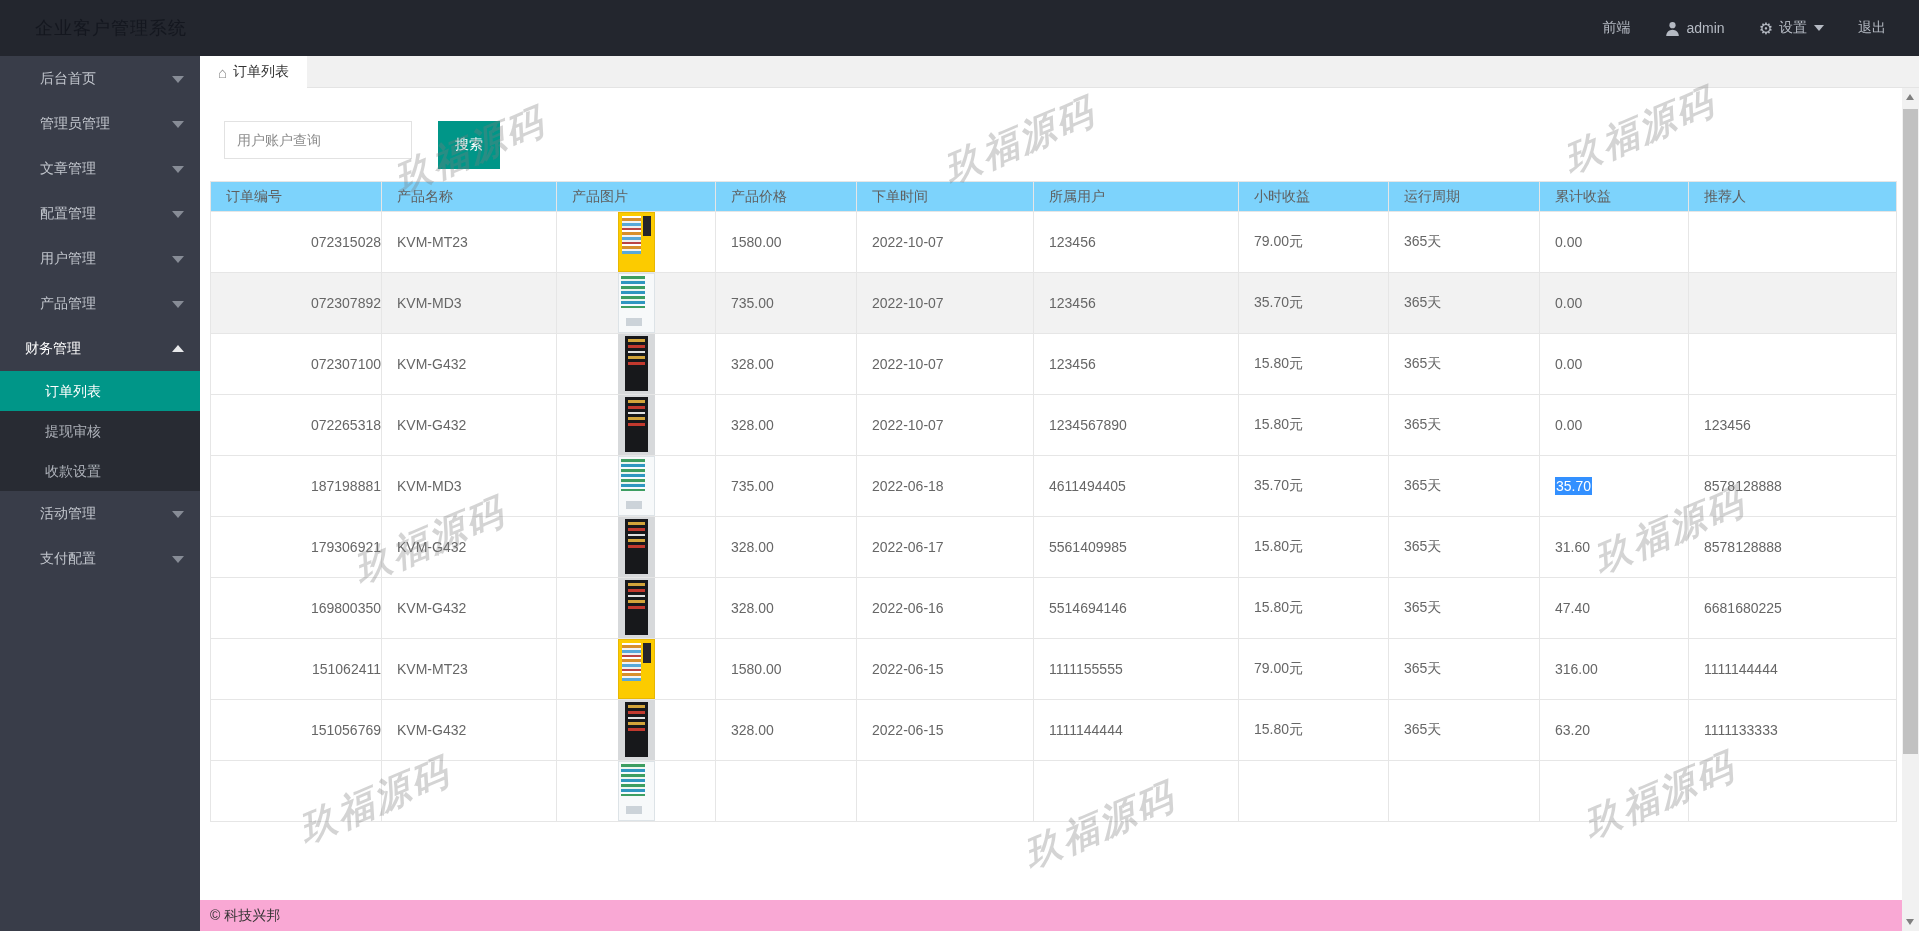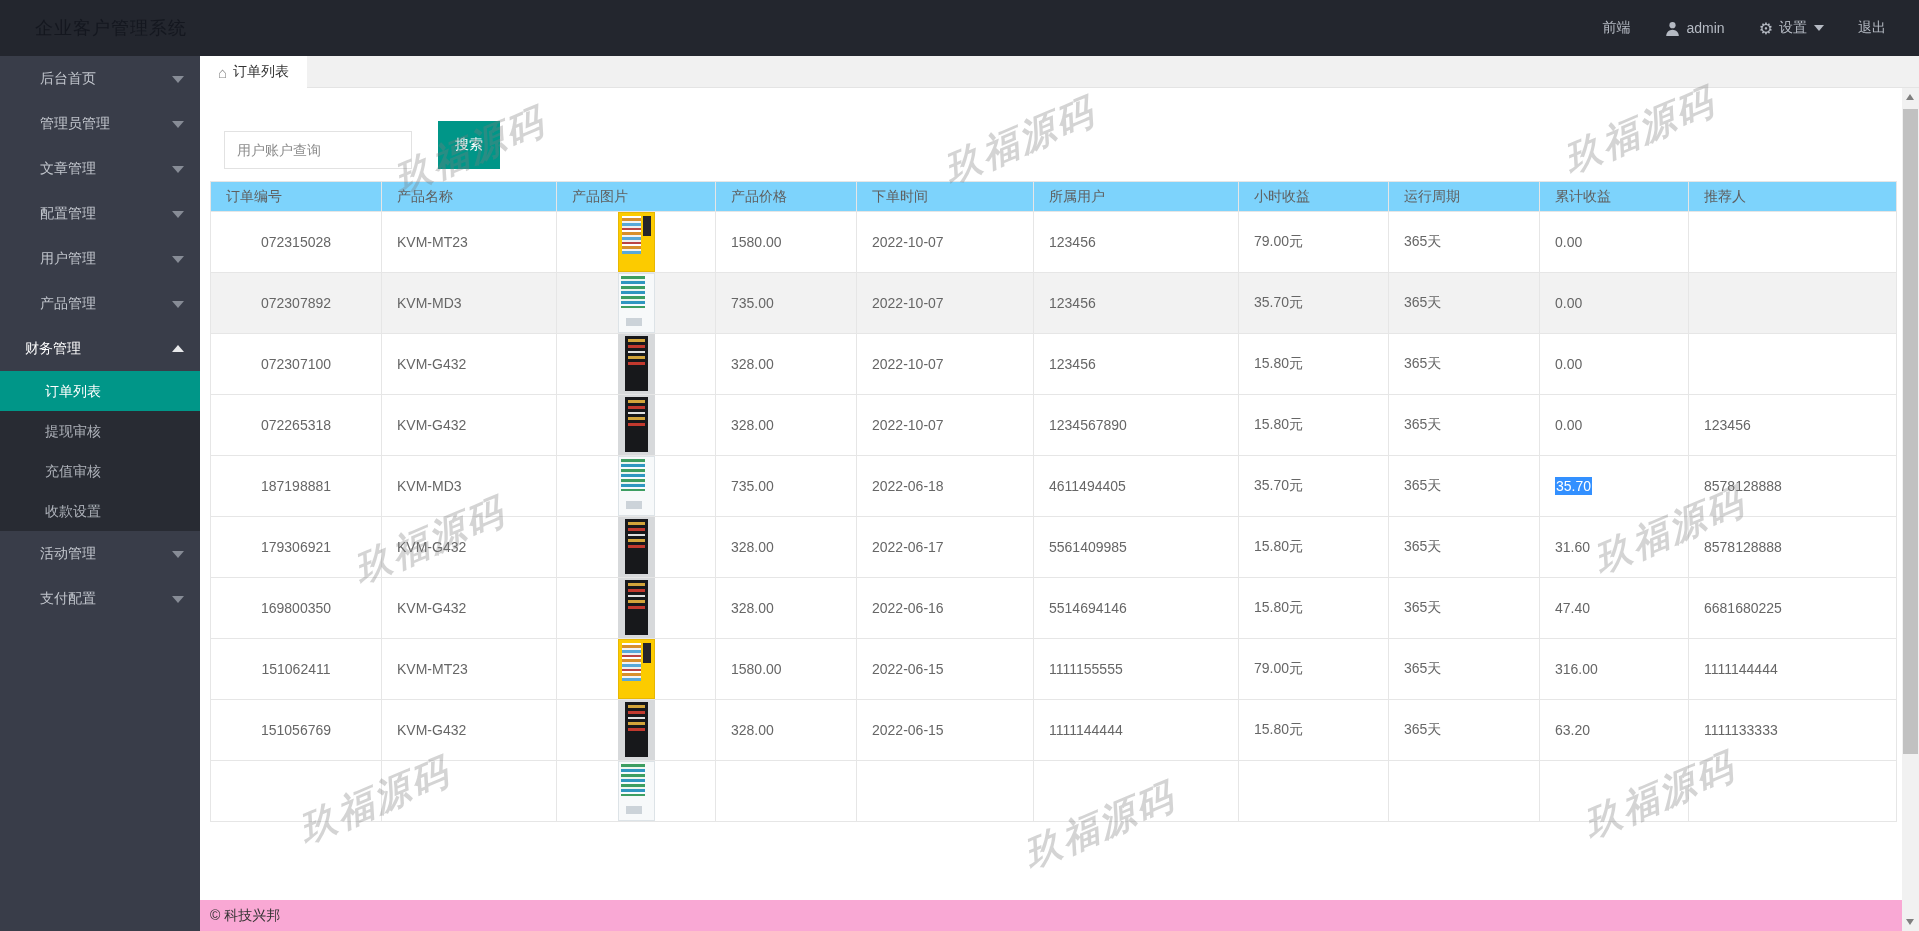--- a/index.html
+++ b/index.html
@@ -24,31 +24,31 @@
   .sub-item{height:40px;line-height:40px;padding-left:45px;font-size:14px;color:#aeb2ba;cursor:pointer;}
   .sub-item.active{background:#009688;color:#fff;}
 
   
   .content{position:absolute;left:200px;top:56px;width:1719px;height:875px;background:#fff;overflow:hidden;}
   .tabbar{position:absolute;left:0;top:0;width:100%;height:32px;background:#f1f1f1;border-bottom:1px solid #e4e4e4;box-sizing:border-box;}
   .tab{display:inline-flex;align-items:center;height:32px;padding:0 18px;background:#fff;color:#333;font-size:14px;cursor:pointer;}
   .home-ico{color:#888;font-size:15px;margin-right:6px;}
 
   .main{position:absolute;left:0;top:32px;width:1719px;height:812px;overflow:hidden;background:#fff;}
-  .search-row{position:absolute;left:10px;top:33px;display:flex;align-items:flex-end;padding-left:14px;}
+  .search-row{position:absolute;left:10px;top:33px;display:flex;align-items:flex-start;padding-left:14px;}
   .search-input{width:162px;height:36px;border:1px solid #e2e2e2;padding:0 12px;font-size:14px;color:#666;outline:none;font-family:inherit;}
   .search-input::placeholder{color:#8c8c8c;}
   .search-btn{margin-left:26px;height:48px;padding:0 17px;background:#009688;border:none;color:#fff;font-size:14px;border-radius:0;cursor:pointer;font-family:inherit;}
 
   .table-wrap{position:absolute;left:10px;top:93px;width:1687px;}
   table.grid{border-collapse:collapse;table-layout:fixed;width:1686px;font-size:14px;color:#666;}
   table.grid th,table.grid td{border:1px solid #e6e6e6;overflow:hidden;white-space:nowrap;}
   table.grid th{height:29px;background:#7dd3fc;font-weight:normal;text-align:left;padding:0 0 0 15px;color:#5f5f5f;}
   table.grid td{height:60px;padding:0 0 0 15px;background:#fff;}
-  table.grid td.center{text-align:center;padding:0;}
+  table.grid td.center{text-align:right;padding:0;}
   tr.hovered td{background:#f2f2f2;}
   .sel{background:#3390ff;color:#fff;padding:1px 1px;}
 
   
   .machine{width:37px;height:60px;margin:0 auto;position:relative;display:block;}
   .machine.yellow{background:#fccb00;box-shadow:inset 0 0 0 1px #e7b703;}
   .machine.yellow::before{content:"";position:absolute;left:4px;top:4px;width:19px;height:38px;
     background:repeating-linear-gradient(to bottom,#ffffff 0 2px,#d88f2c 2px 5px,#f3f3f3 5px 7px,#58a8d8 7px 10px,#efefef 10px 12px,#b44 12px 14px);}
   .machine.yellow::after{content:"";position:absolute;right:4px;top:4px;width:8px;height:20px;background:#26262b;}
   .machine.white{background:#f7f9fa;box-shadow:inset 0 0 0 1px #dde3e7;}
@@ -106,21 +106,20 @@
       <div class="side-item"><span>后台首页</span><span class="caret"></span></div>
       <div class="side-item"><span>管理员管理</span><span class="caret"></span></div>
       <div class="side-item"><span>文章管理</span><span class="caret"></span></div>
       <div class="side-item"><span>配置管理</span><span class="caret"></span></div>
       <div class="side-item"><span>用户管理</span><span class="caret"></span></div>
       <div class="side-item"><span>产品管理</span><span class="caret"></span></div>
       <div class="side-item expanded"><span>财务管理</span><span class="caret up"></span></div>
       <div class="submenu">
         <div class="sub-item active">订单列表</div>
         <div class="sub-item">提现审核</div>
-        <div class="sub-item">充值审核</div>
         <div class="sub-item">收款设置</div>
       </div>
       <div class="side-item"><span>活动管理</span><span class="caret"></span></div>
       <div class="side-item"><span>支付配置</span><span class="caret"></span></div>
     </div>
 </div>
 
 <div class="content">
   <div class="tabbar">
     <div class="tab">

